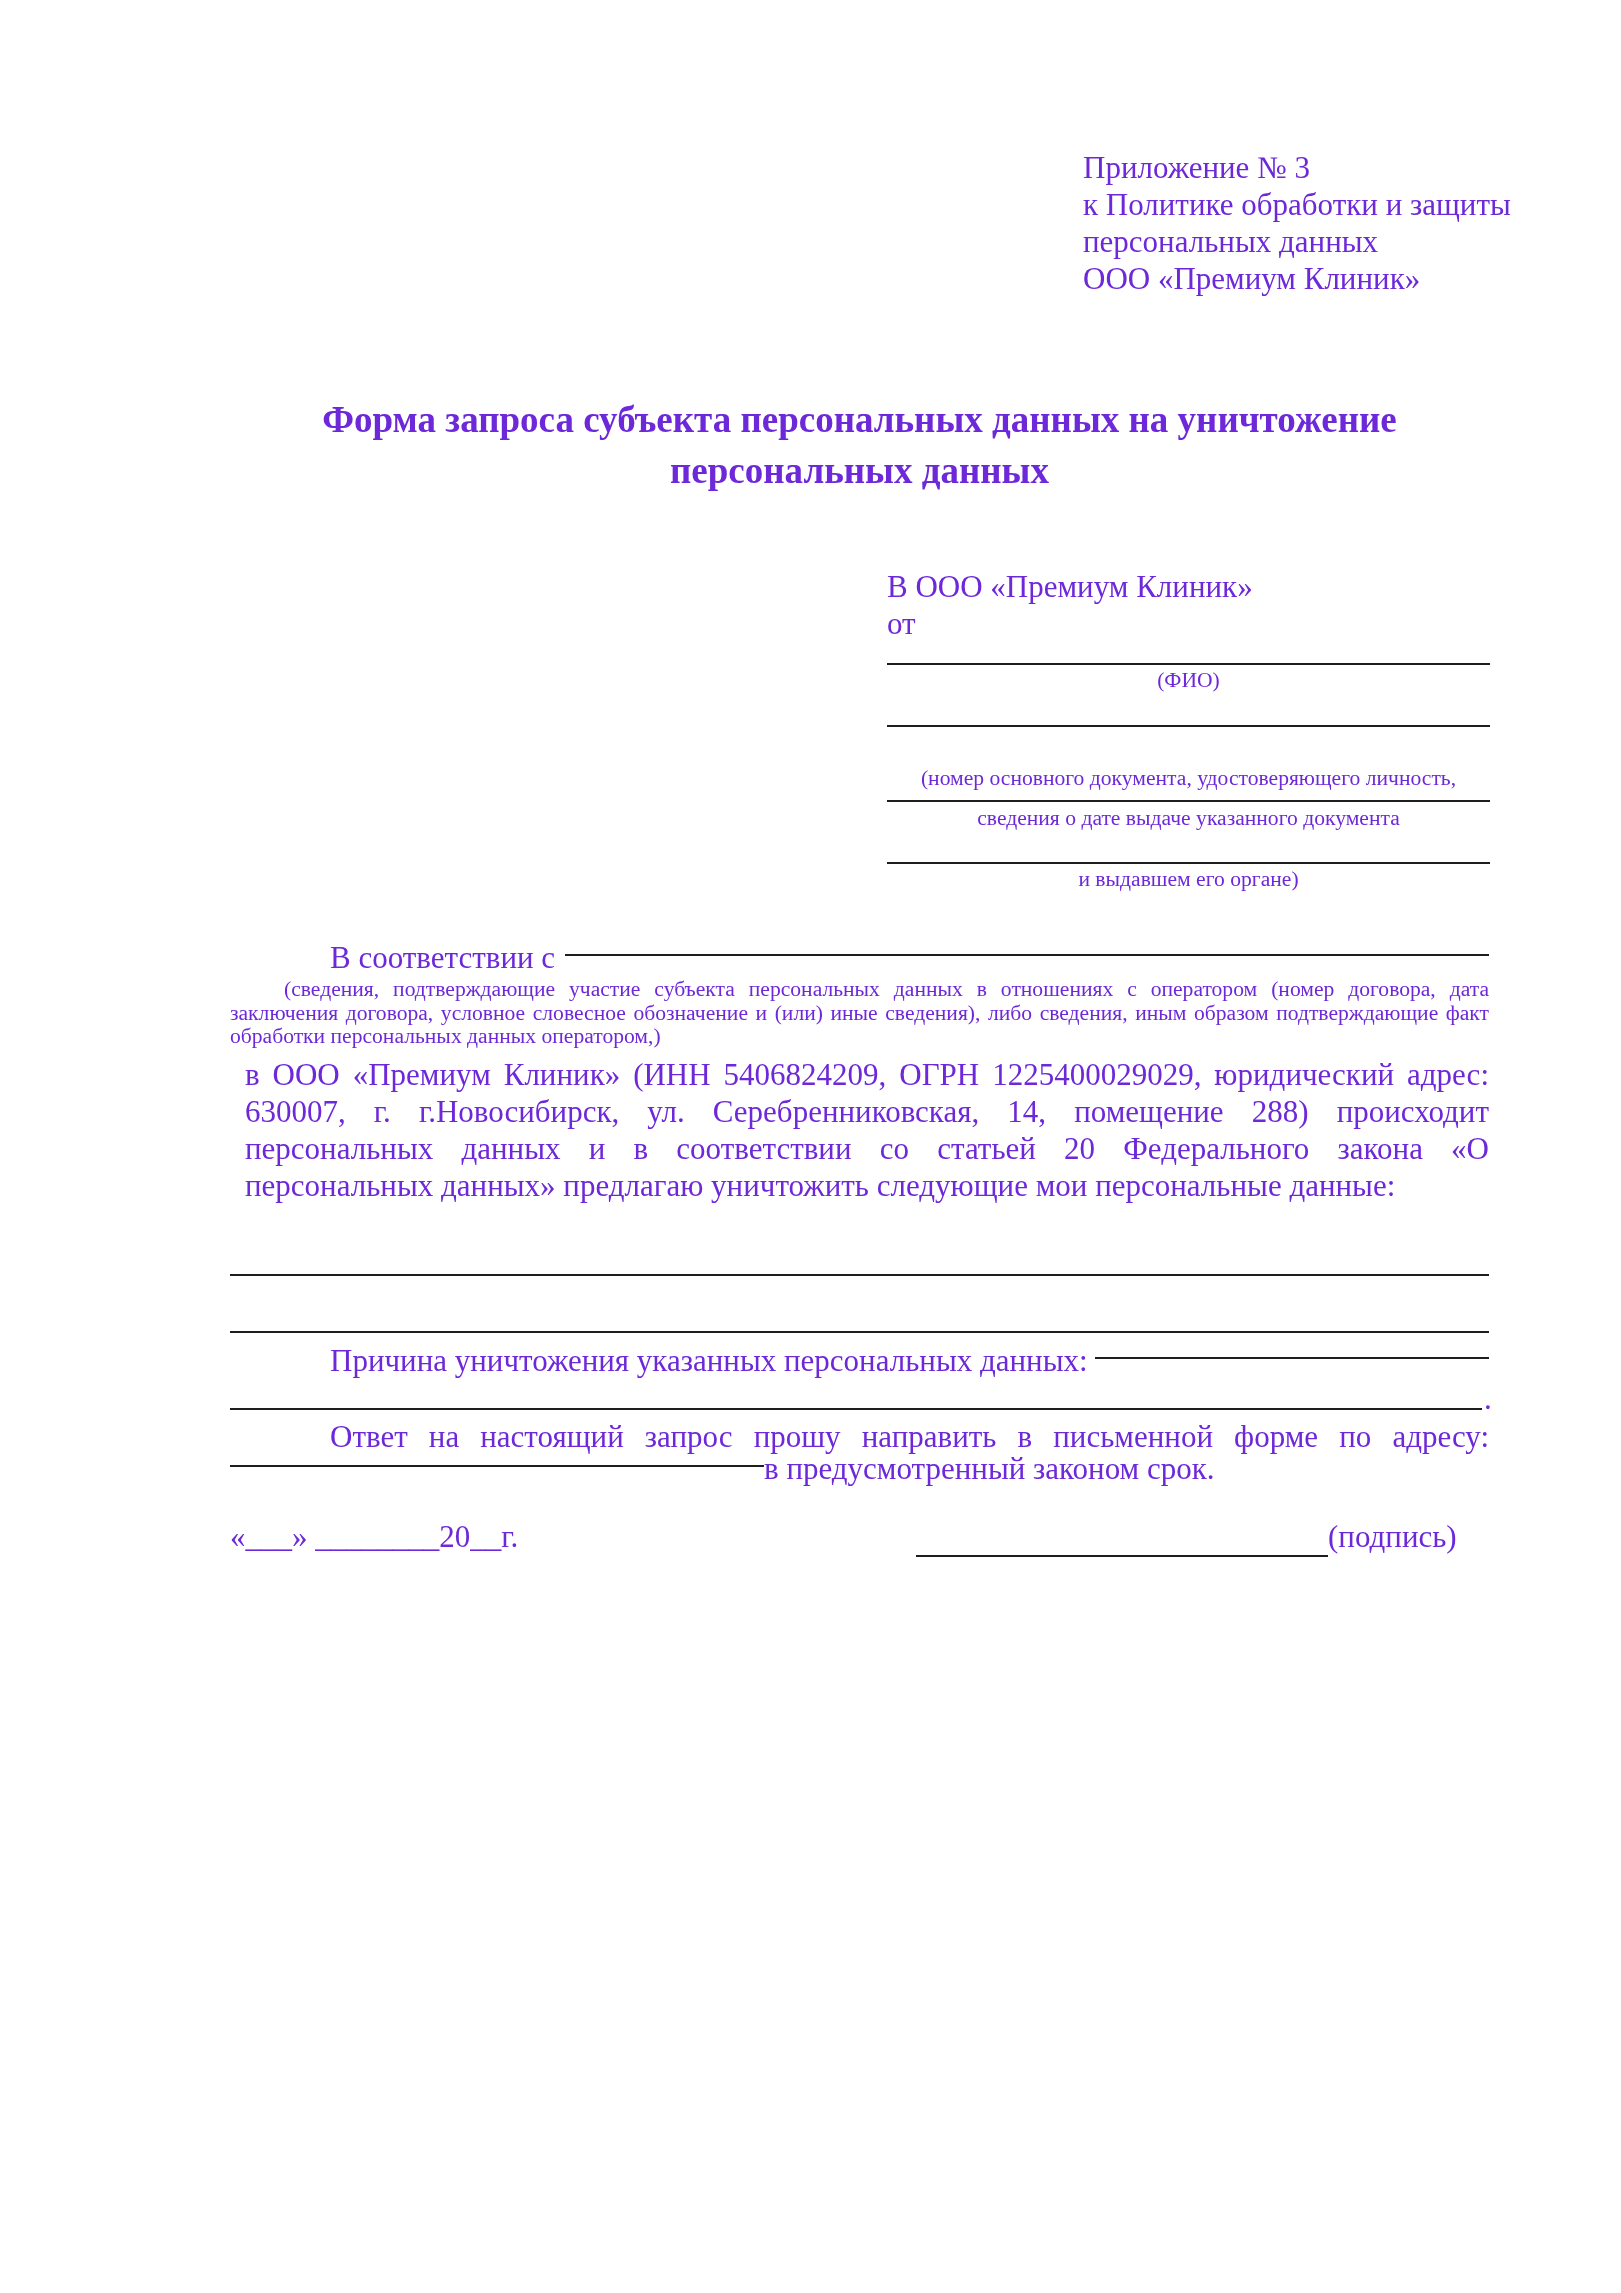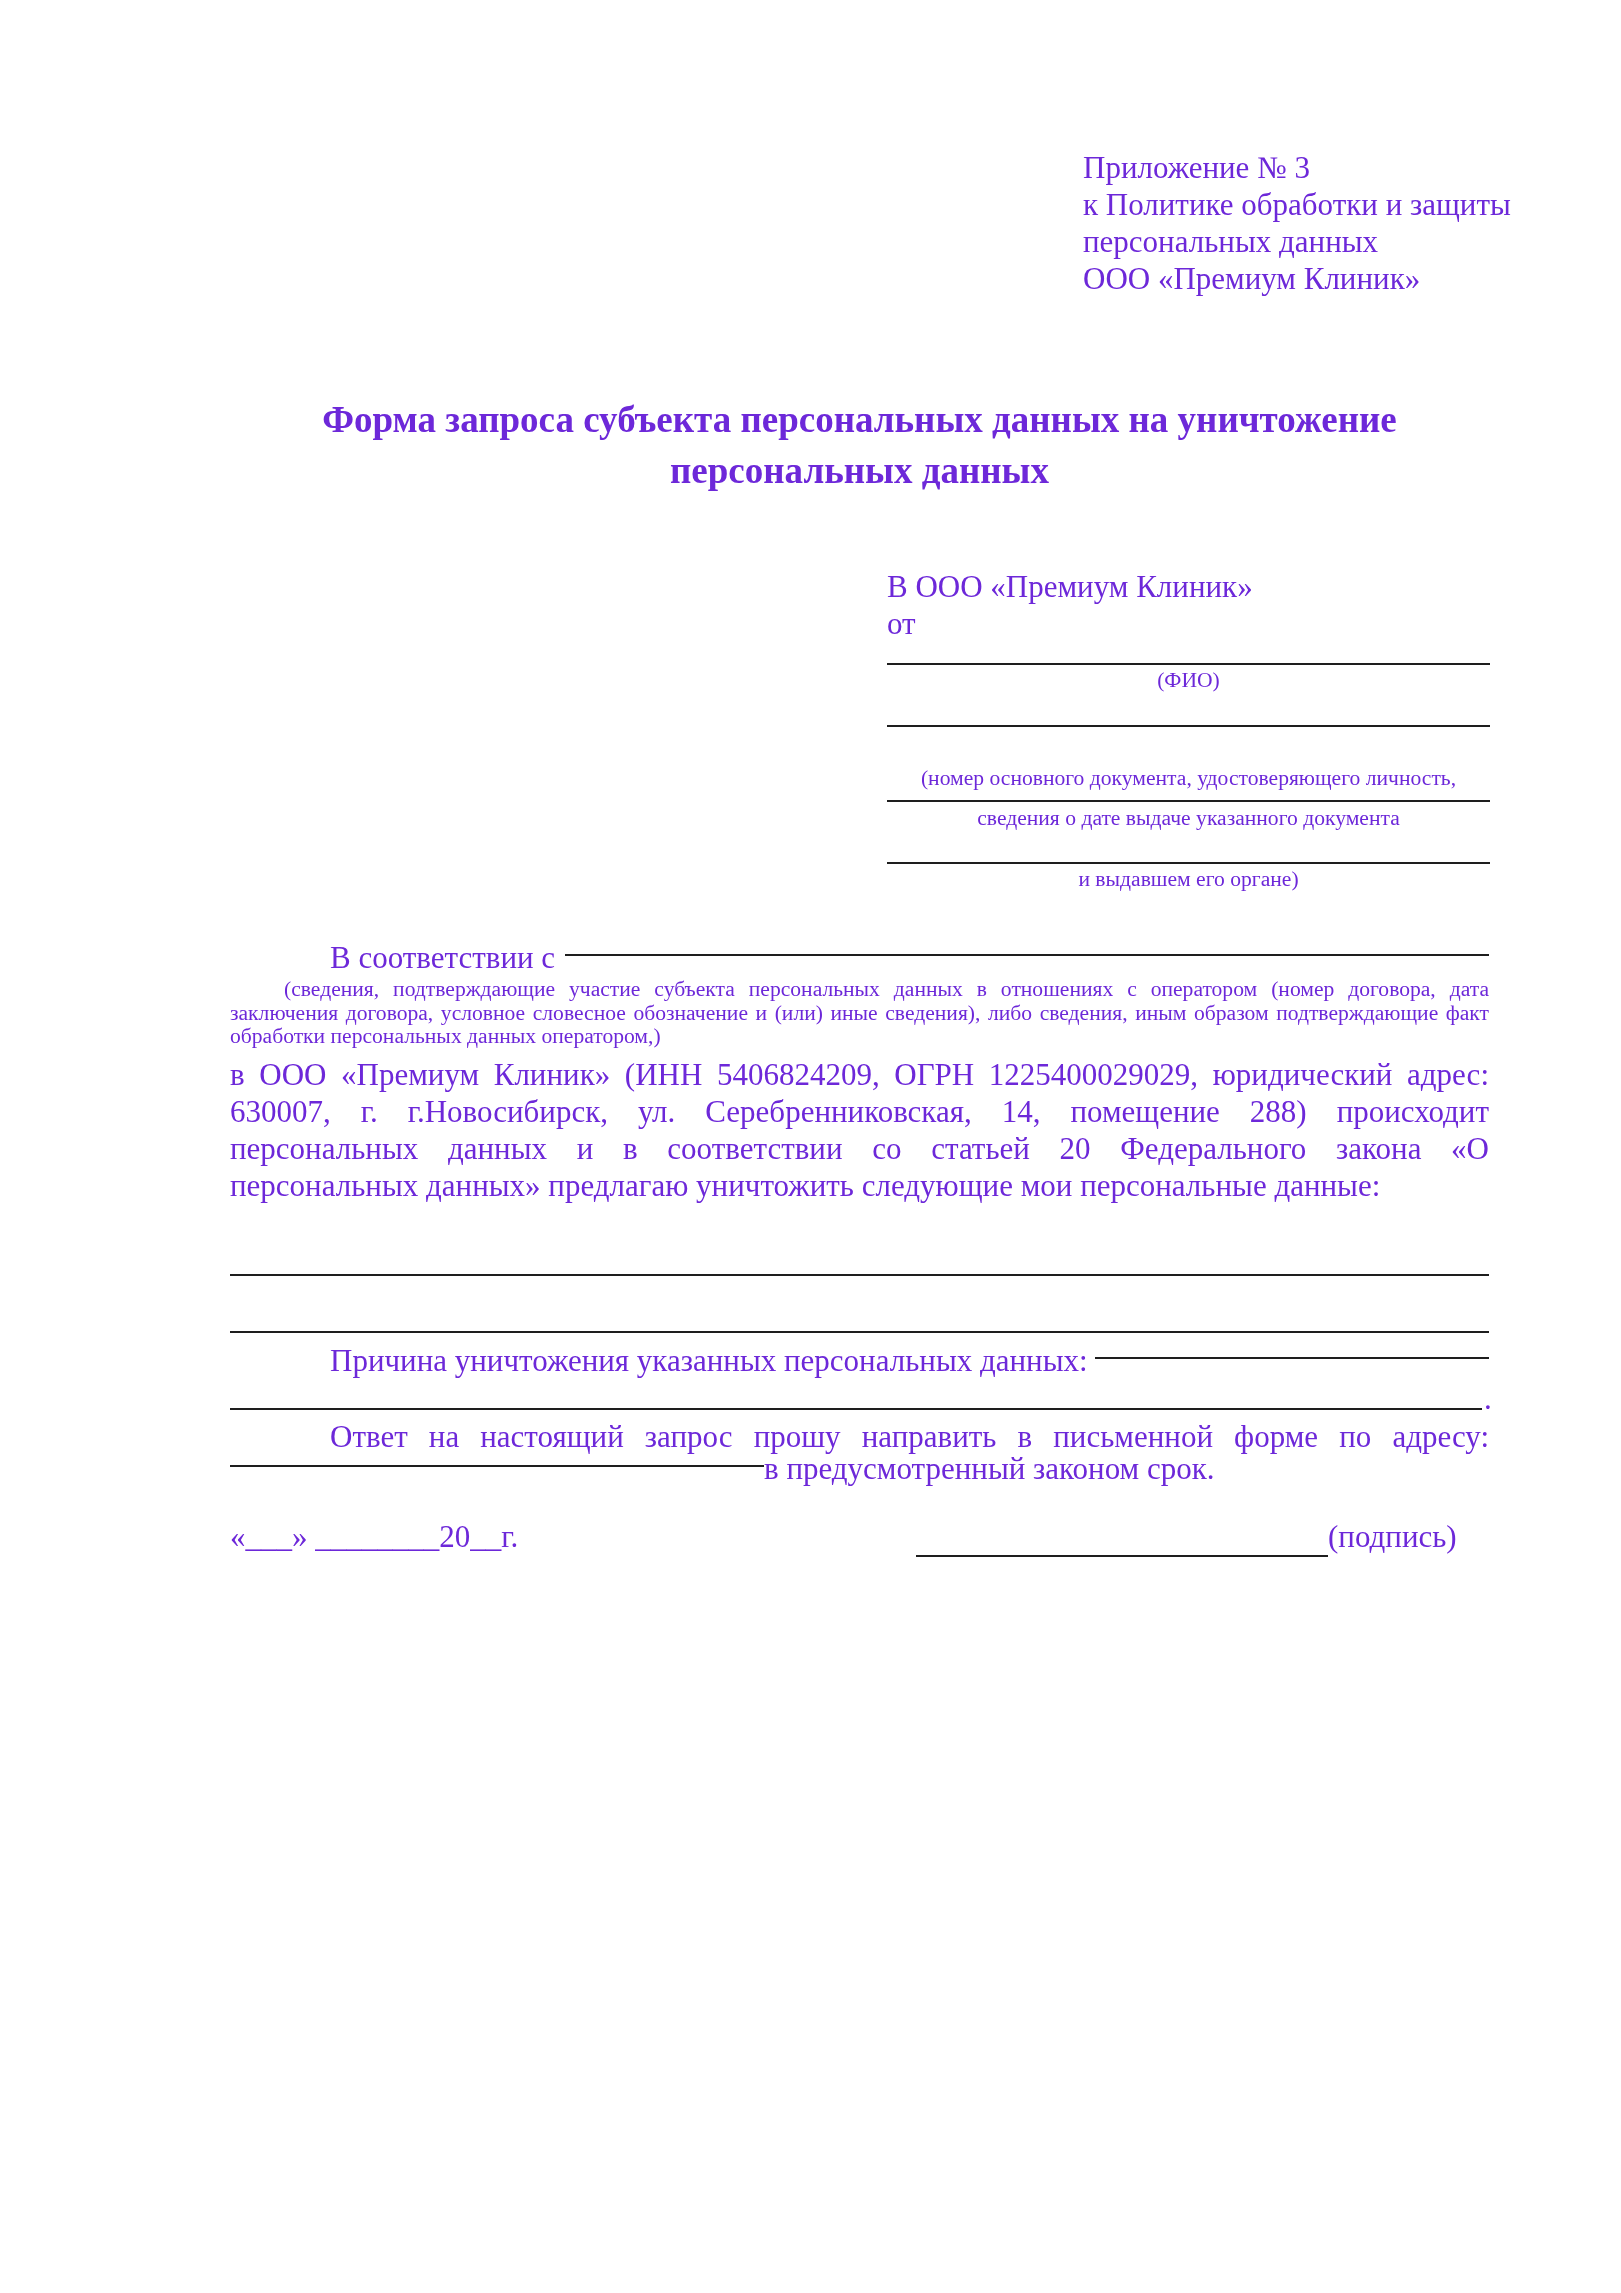--- a/index.html
+++ b/index.html
@@ -26,21 +26,21 @@
   .flexrow { display:flex; align-items:center; }
   .fill-line { flex:1; border-bottom:2.9px solid #1e1e1e; margin-bottom:5.9px; }
   .indent { display:inline-block; width:100px; flex:0 0 100px; }
   .just { text-align:justify; text-align-last:justify; }
   .note-par {
     left:230px; top:978px; width:1259px;
     font-size:21.6px; line-height:23.5px;
     text-align:justify; text-indent:54px;
   }
   .main-par { left:230px; top:1056px; width:1259px; }
-  .main-par .ln { font-size:31px; line-height:37px; white-space:nowrap; }
+  .main-par .ln { font-size:31px; line-height:37px; white-space:nowrap;margin-left:15px; }
   .main-par .ln.just { white-space:normal; }
 </style>
 </head>
 <body>
 
 <div class="page">
 
   <div class="abs header-block">
     <div>Приложение № 3</div>
     <div>к Политике обработки и защиты</div>

